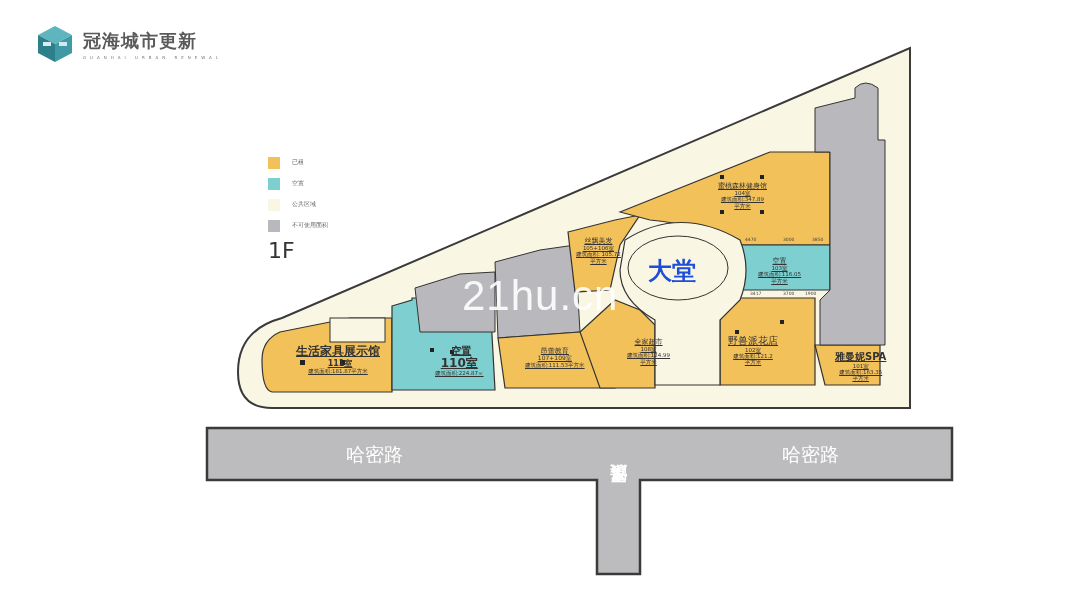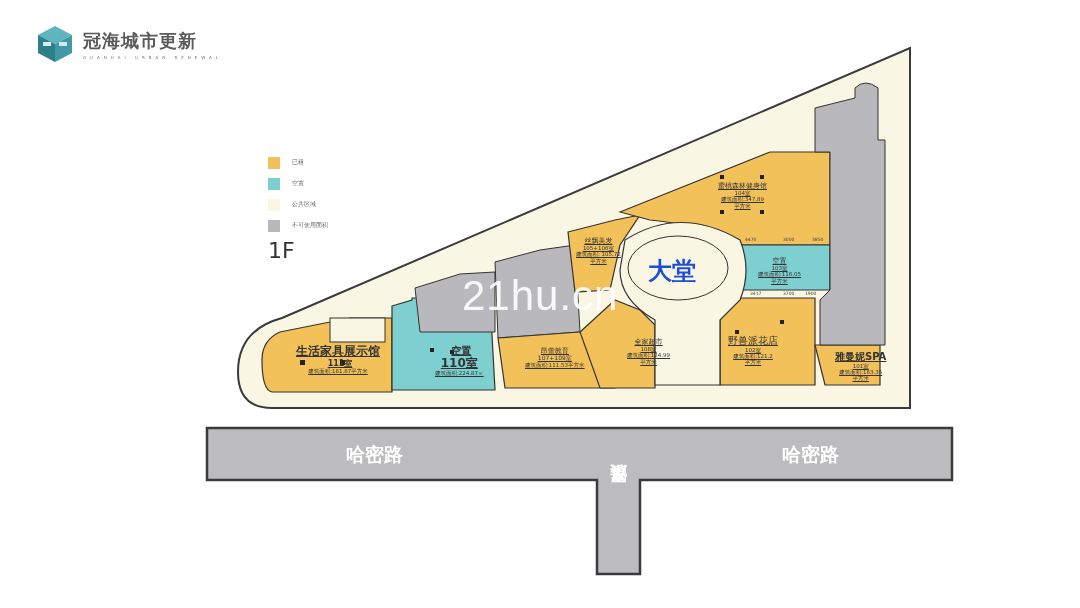--- a/index.html
+++ b/index.html
@@ -17,21 +17,21 @@
   .legend-label { font-size:6px; color:#666; }
   .floor-label { position:absolute; left:268px; top:238px; font-size:22px; font-weight:normal; color:#333; }
 
   svg.plan { position:absolute; left:0; top:0; }
   .room-label { position:absolute; text-align:center; color:#333; line-height:1.15;text-decoration:underline; }
   .rl-title { font-weight:bold; }
   .rl-sm { font-size:5.5px; }
   .lobby { position:absolute; left:648px; top:255px; font-size:24px; font-weight:bold; color:#1d4ed8; }
   .watermark { position:absolute; left:462px; top:272px; font-size:42px; color:rgba(255,255,255,0.9);
                font-family:"Liberation Sans", sans-serif; letter-spacing:1px; }
-  .road-label { position:absolute; color:#fff; font-size:19px; font-weight:bold; }
+  .road-label { position:absolute; color:#fff; font-size:19px; font-weight:normal; }
   .road-vert { position:absolute; color:#fff; font-size:17px; font-weight:bold; writing-mode:vertical-rl;
                transform:rotate(180deg); }
   .dim { position:absolute; font-size:4.5px; color:#444; }
 </style>
 </head>
 <body>
 
 <div class="logo">
   <svg class="logo-mark" viewBox="0 0 40 40">
     <polygon points="20,2 37,11 20,20 3,11" fill="#5fb5bd"></polygon>

